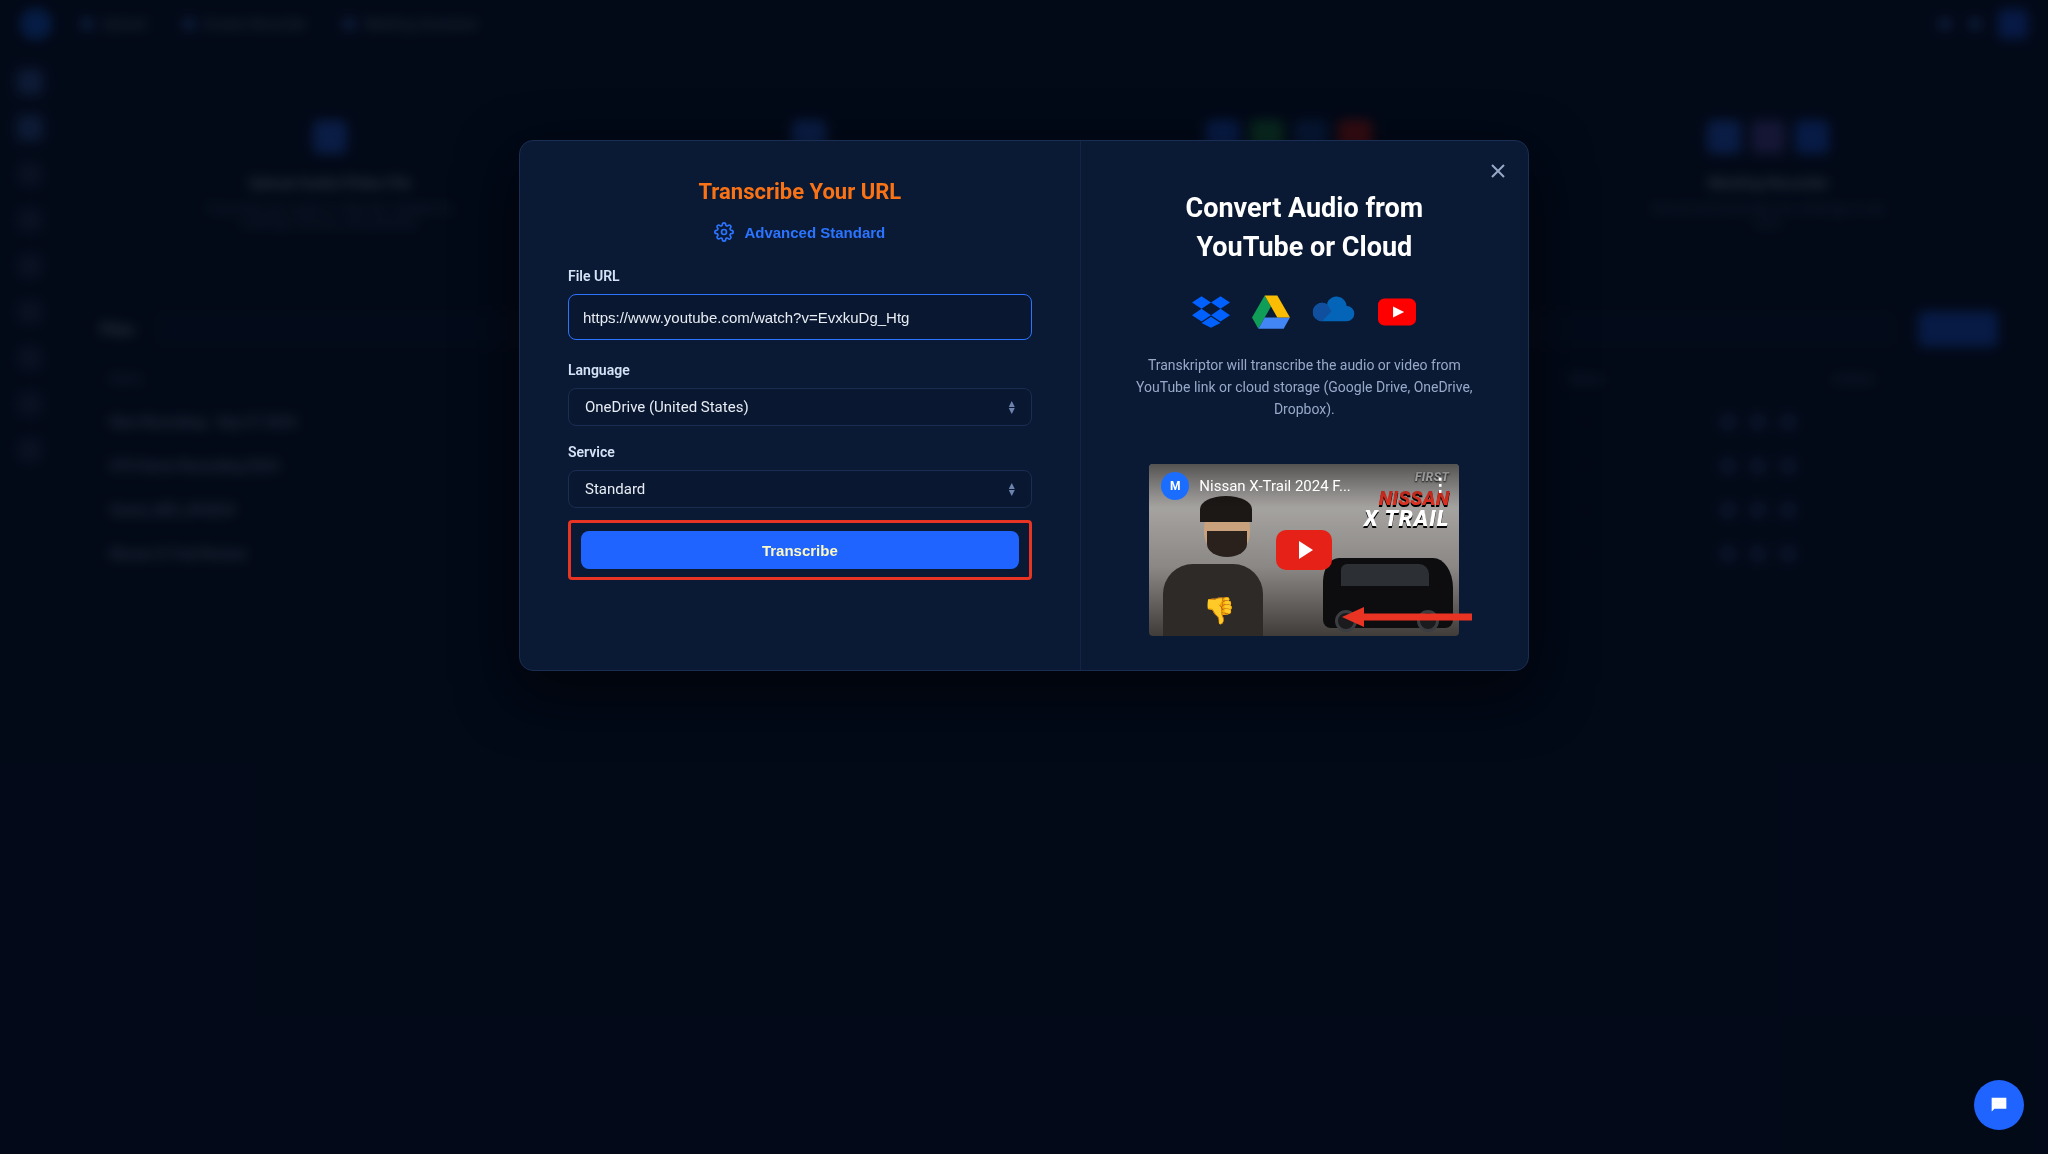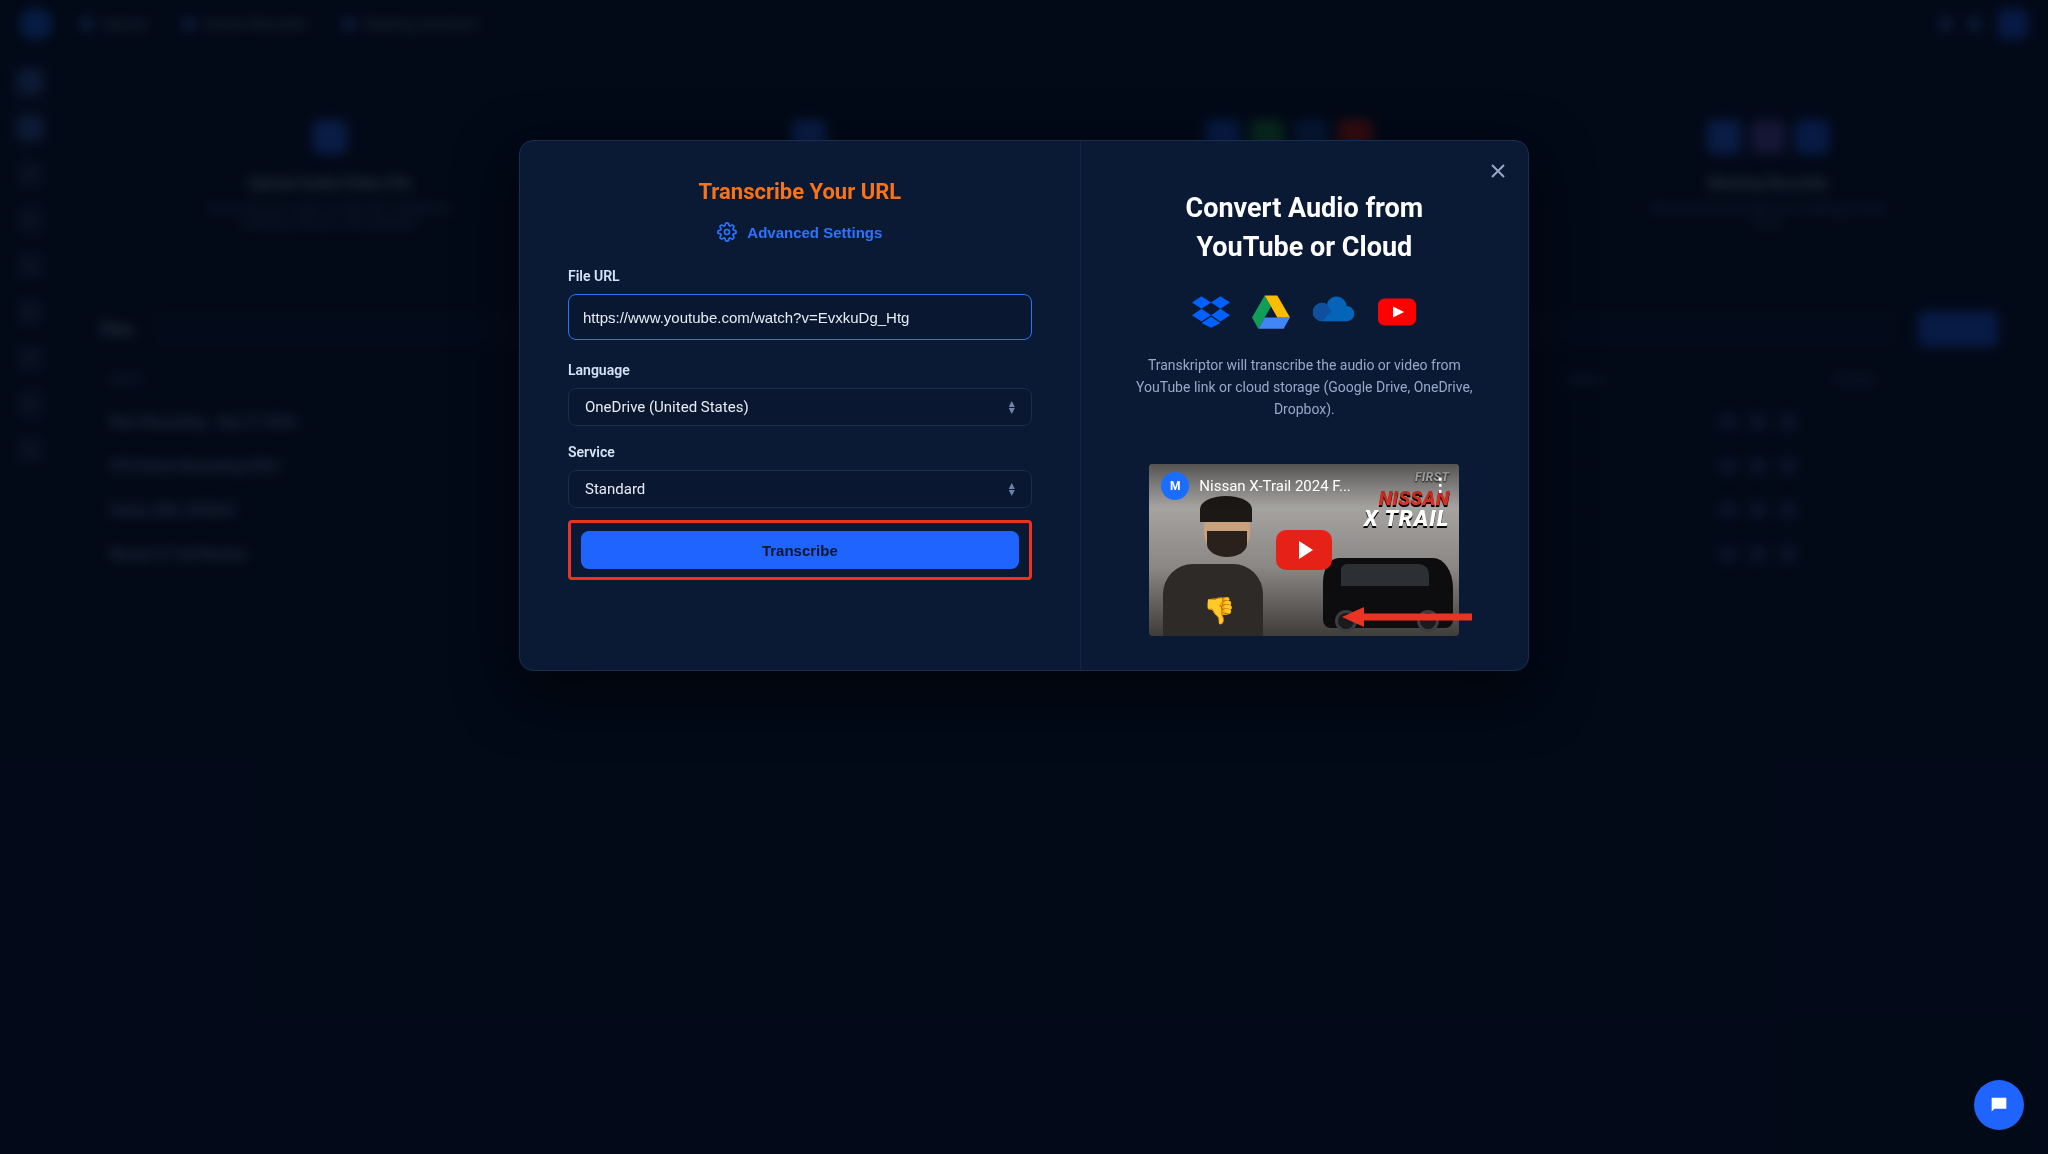--- a/index.html
+++ b/index.html
@@ -182,21 +182,21 @@
     border: 3px solid #e93323;
     border-radius: 4px;
     padding: 8px 10px;
     margin-top: 0;
   }
   .transcribe-btn {
     width: 100%;
     height: 38px;
     border-radius: 8px;
     background: #1f64ff;
-    color: #0f172a;
+    color: #fef9c3;
     font-size: 15px;
     font-weight: 600;
     border: none;
     cursor: pointer;
   }
 
   .right-title {
     font-size: 27px;
     font-weight: 700;
     color: #ffffff;
@@ -530,21 +530,21 @@
   <div class="modal">
 
     <div class="modal-left">
       <h2 class="left-title">Transcribe Your URL</h2>
 
       <button class="adv-settings">
         <svg class="gear-icon" viewBox="0 0 24 24" fill="none" stroke="#2b74ff" stroke-width="2">
           <circle cx="12" cy="12" r="3"></circle>
           <path d="M19.4 15a1.7 1.7 0 0 0 .34 1.87l.06.06a2 2 0 1 1-2.83 2.83l-.06-.06a1.7 1.7 0 0 0-1.87-.34 1.7 1.7 0 0 0-1 1.55V21a2 2 0 1 1-4 0v-.09a1.7 1.7 0 0 0-1-1.55 1.7 1.7 0 0 0-1.87.34l-.06.06a2 2 0 1 1-2.83-2.83l.06-.06a1.7 1.7 0 0 0 .34-1.87 1.7 1.7 0 0 0-1.55-1H3a2 2 0 1 1 0-4h.09a1.7 1.7 0 0 0 1.55-1 1.7 1.7 0 0 0-.34-1.87l-.06-.06a2 2 0 1 1 2.83-2.83l.06.06a1.7 1.7 0 0 0 1.87.34H9a1.7 1.7 0 0 0 1-1.55V3a2 2 0 1 1 4 0v.09a1.7 1.7 0 0 0 1 1.55 1.7 1.7 0 0 0 1.87-.34l.06-.06a2 2 0 1 1 2.83 2.83l-.06.06a1.7 1.7 0 0 0-.34 1.87V9a1.7 1.7 0 0 0 1.55 1H21a2 2 0 1 1 0 4h-.09a1.7 1.7 0 0 0-1.55 1z"></path>
         </svg>
-        <span>Advanced Settings</span>
+        <span>Advanced Standard</span>
       </button>
 
       <label class="form-label">File URL</label>
       <input class="form-input" type="text" value="https://www.youtube.com/watch?v=EvxkuDg_Htg" style="">
 
       <label class="form-label">Language</label>
       <div class="form-select">
         <span>OneDrive (United States)</span>
         <span class="select-arrows">
             <span>▴</span>

